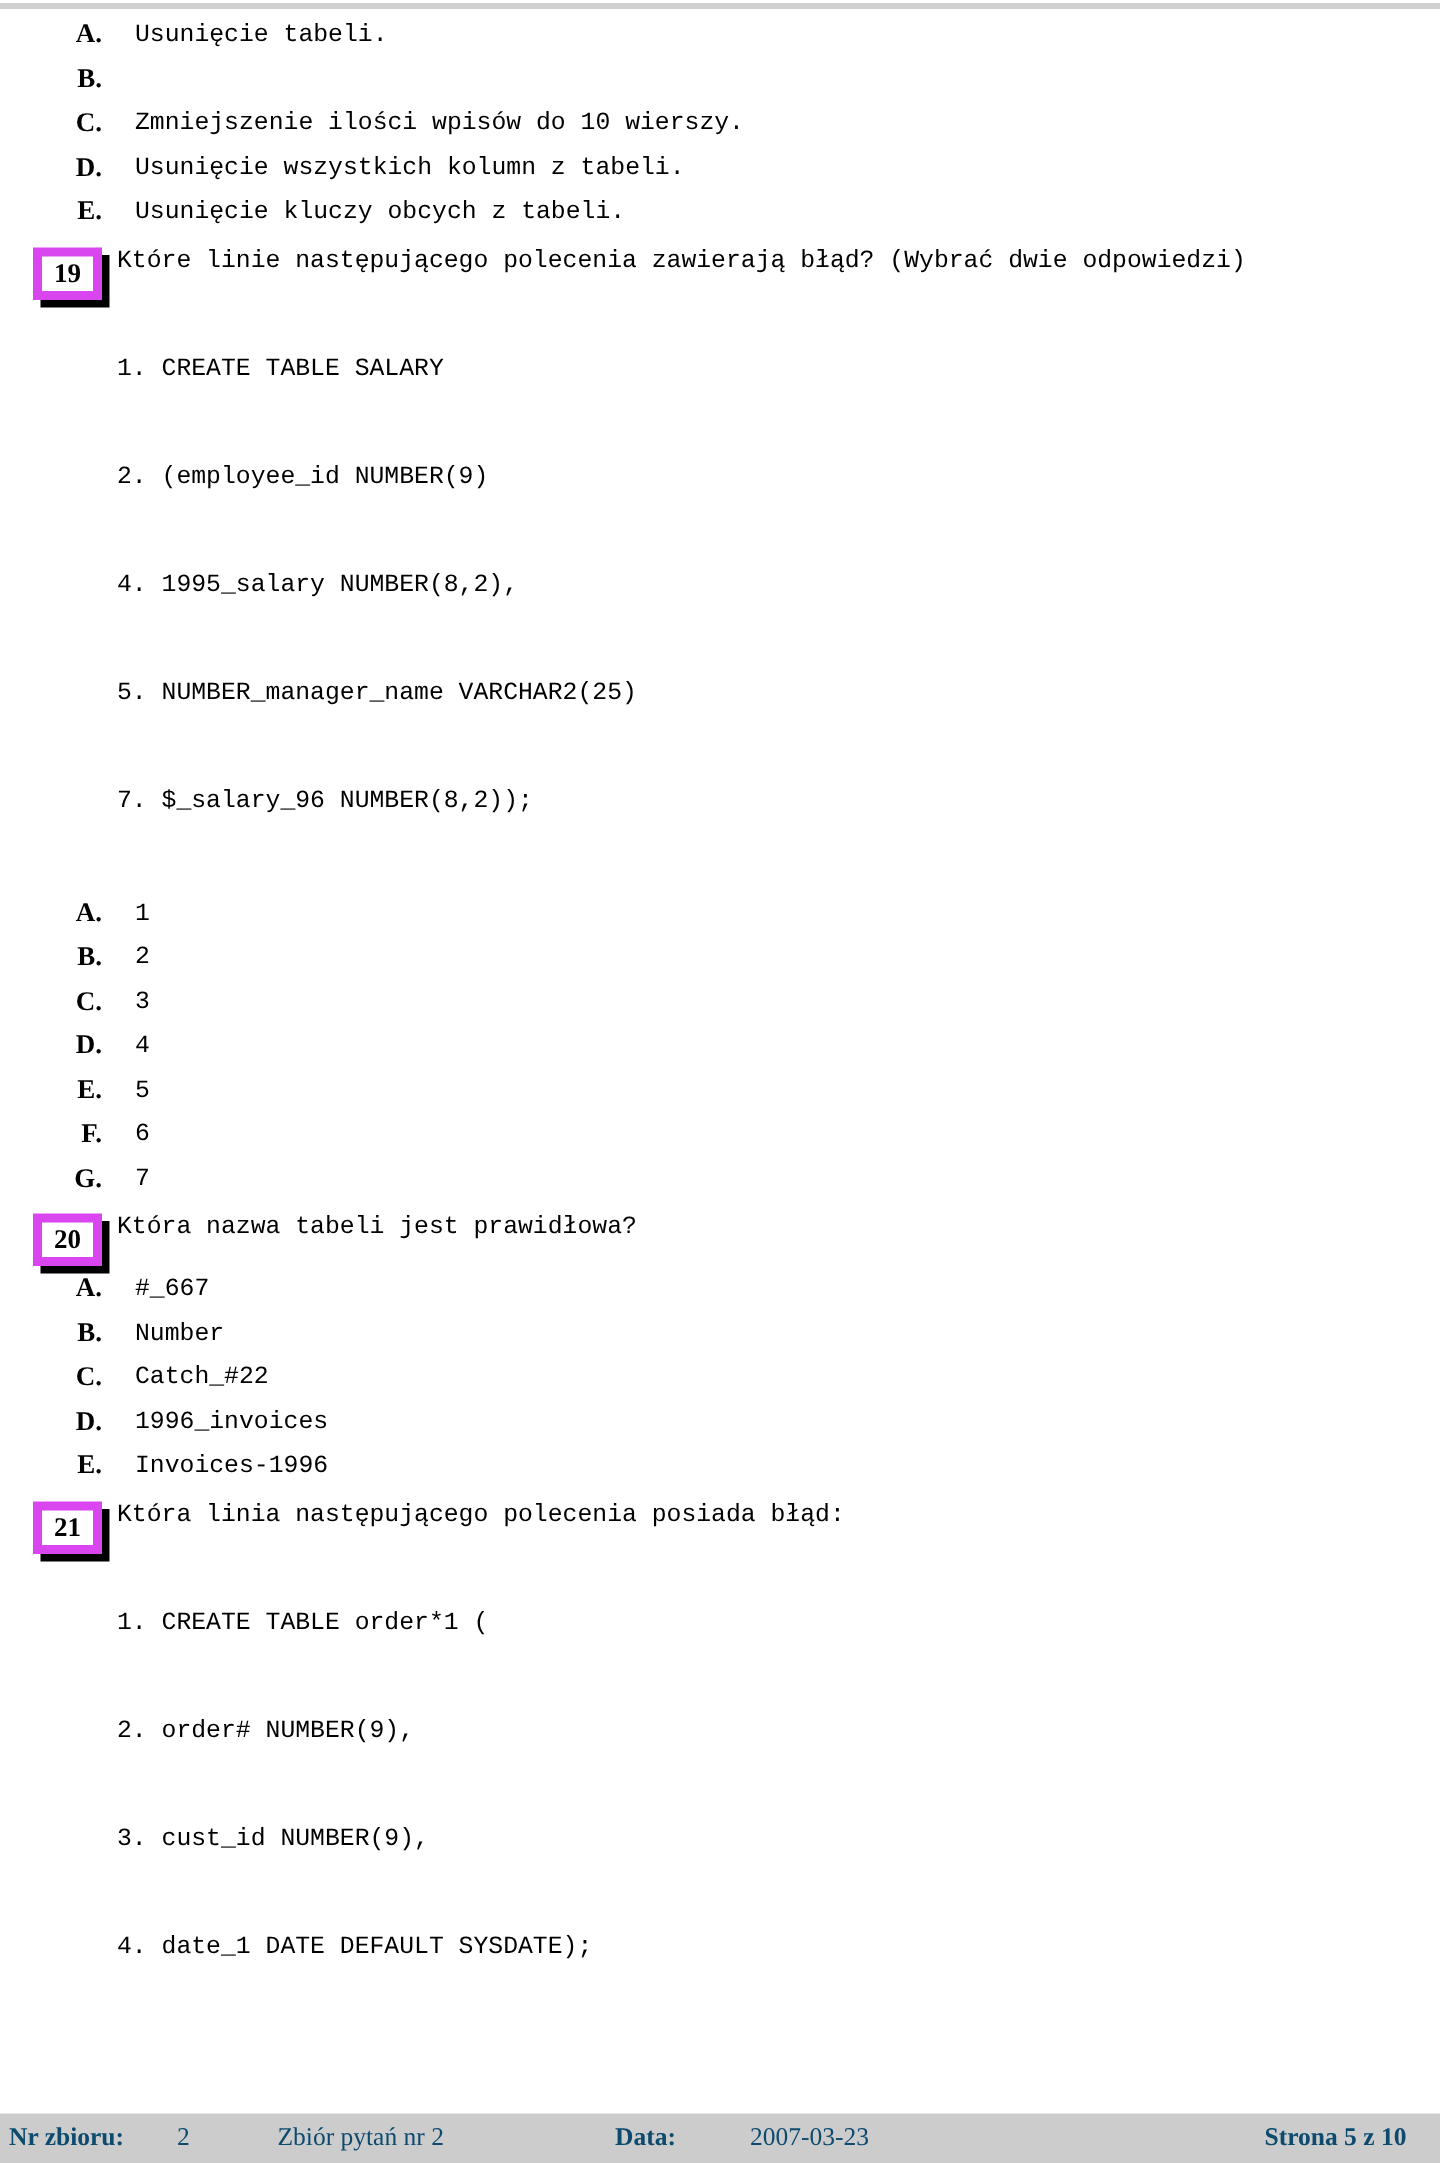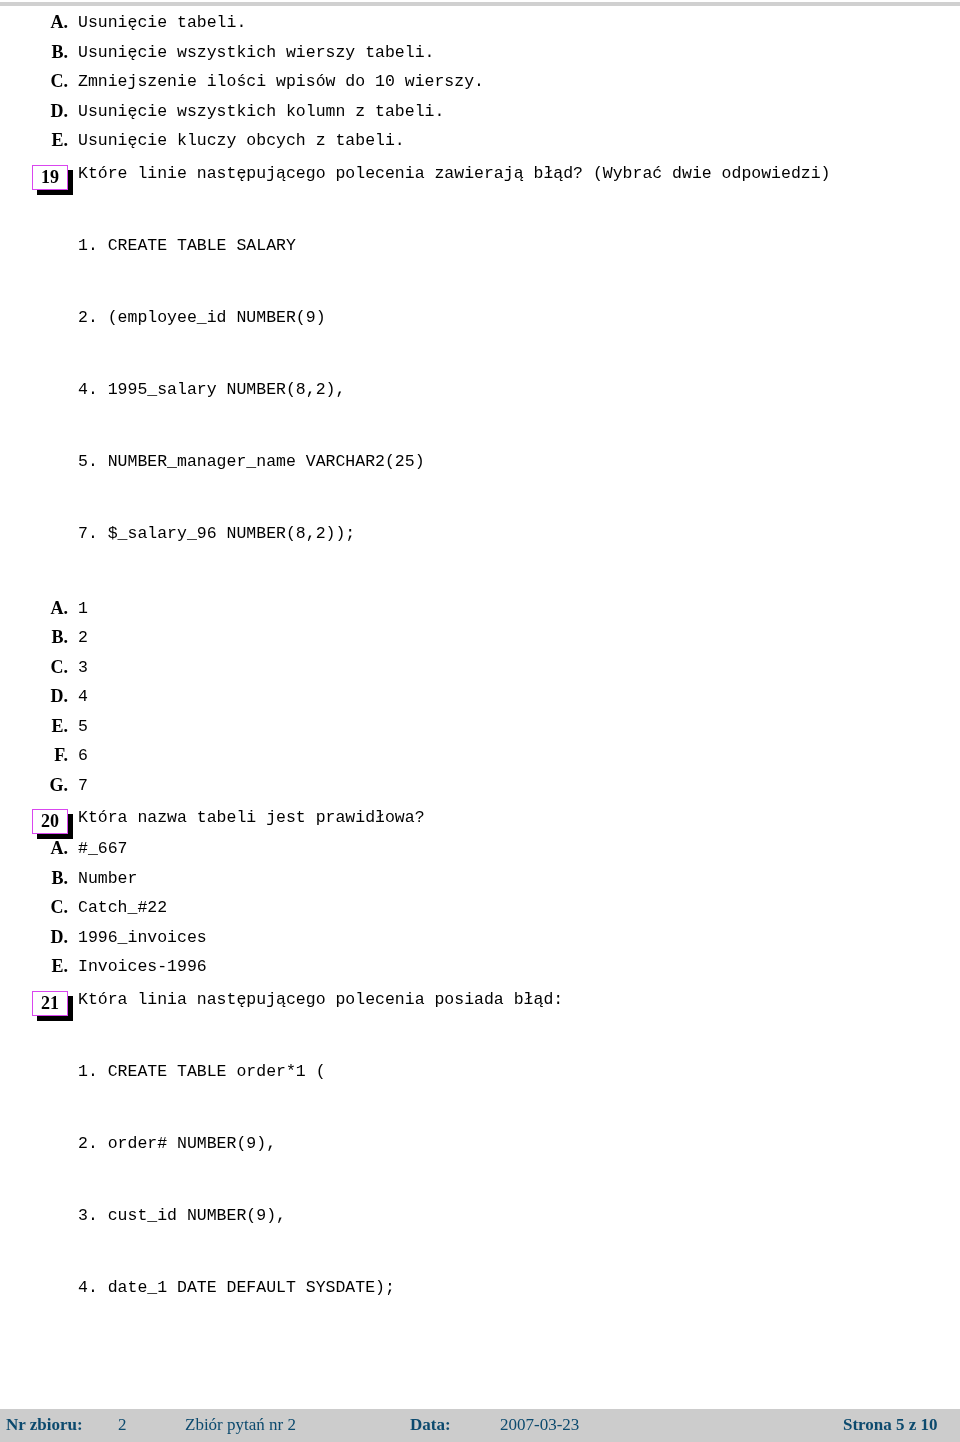--- a/index.html
+++ b/index.html
@@ -62,20 +62,21 @@
     font-size: 18px;
     line-height: 29.5px;
   }
 
   .opt-text {
     font-family: "Liberation Mono", "DejaVu Sans Mono", monospace;
     font-size: 16.5px;
     line-height: 29.5px;
     white-space: pre;
     letter-spacing: 0px;
+    margin-left: 12px;
   }
 
   
   .opt-row.tight .opt-letter,
   .opt-row.tight .opt-text { line-height: 29.5px; }
 
   
   .badge-wrap {
     width: 78px;
     min-width: 78px;
@@ -85,21 +86,21 @@
     justify-content: flex-end;
   }
   .badge {
     position: relative;
     display: inline-block;
     margin-top: 3px;
   }
   .badge .box {
     position: relative;
     z-index: 2;
-    border: 1px solid #d946ef;
+    border: 6px solid #d946ef;
     background: #ffffff;
     font-family: "Liberation Serif", "DejaVu Serif", serif;
     font-weight: bold;
     font-size: 18px;
     line-height: 20px;
     padding: 1px 6px 2px 6px;
     text-align: center;
     min-width: 22px;
   }
   .badge .shadow {
@@ -173,21 +174,20 @@
     <div class="opt-row">
       <div class="gutter">
         <span class="opt-letter">A.</span>
       </div>
       <div class="opt-text">Usunięcie tabeli.</div>
     </div>
     <div class="opt-row">
       <div class="gutter">
         <span class="opt-letter">B.</span>
       </div>
-      <div class="opt-text">Usunięcie wszystkich wierszy tabeli.</div>
     </div>
     <div class="opt-row">
       <div class="gutter">
         <span class="opt-letter">C.</span>
       </div>
       <div class="opt-text">Zmniejszenie ilości wpisów do 10 wierszy.</div>
     </div>
     <div class="opt-row">
       <div class="gutter">
         <span class="opt-letter">D.</span>

